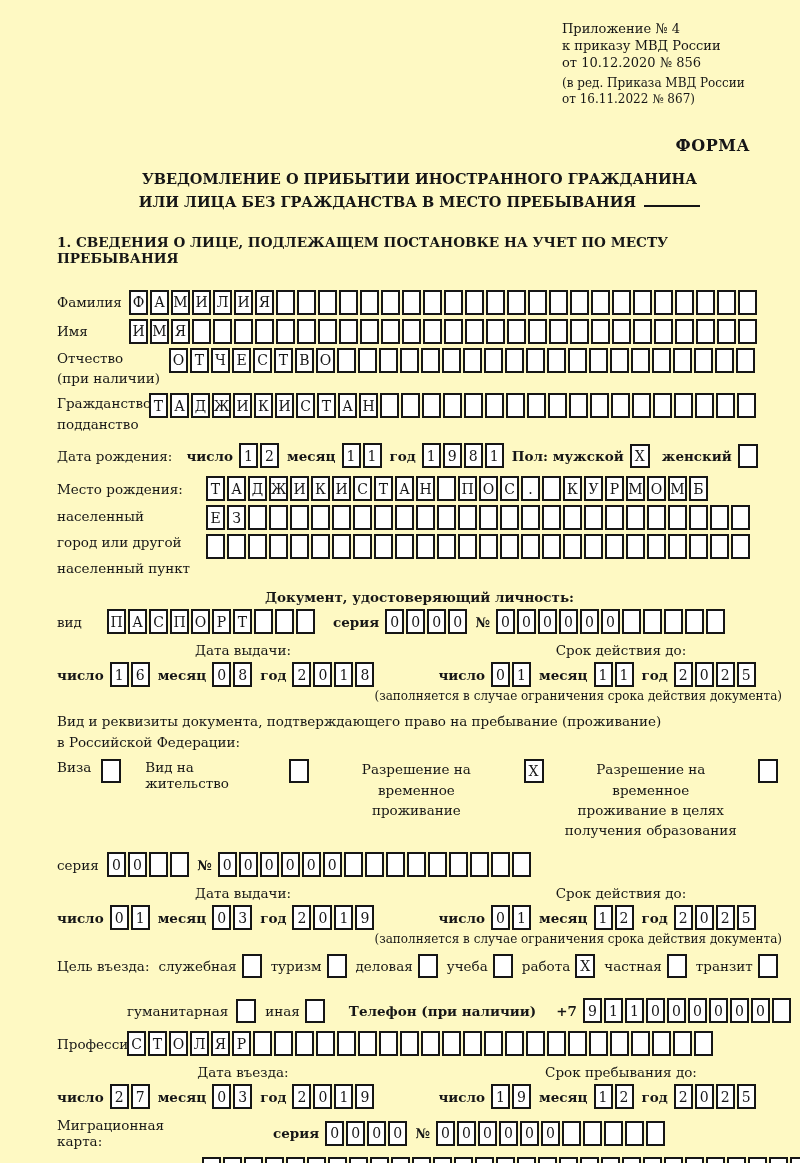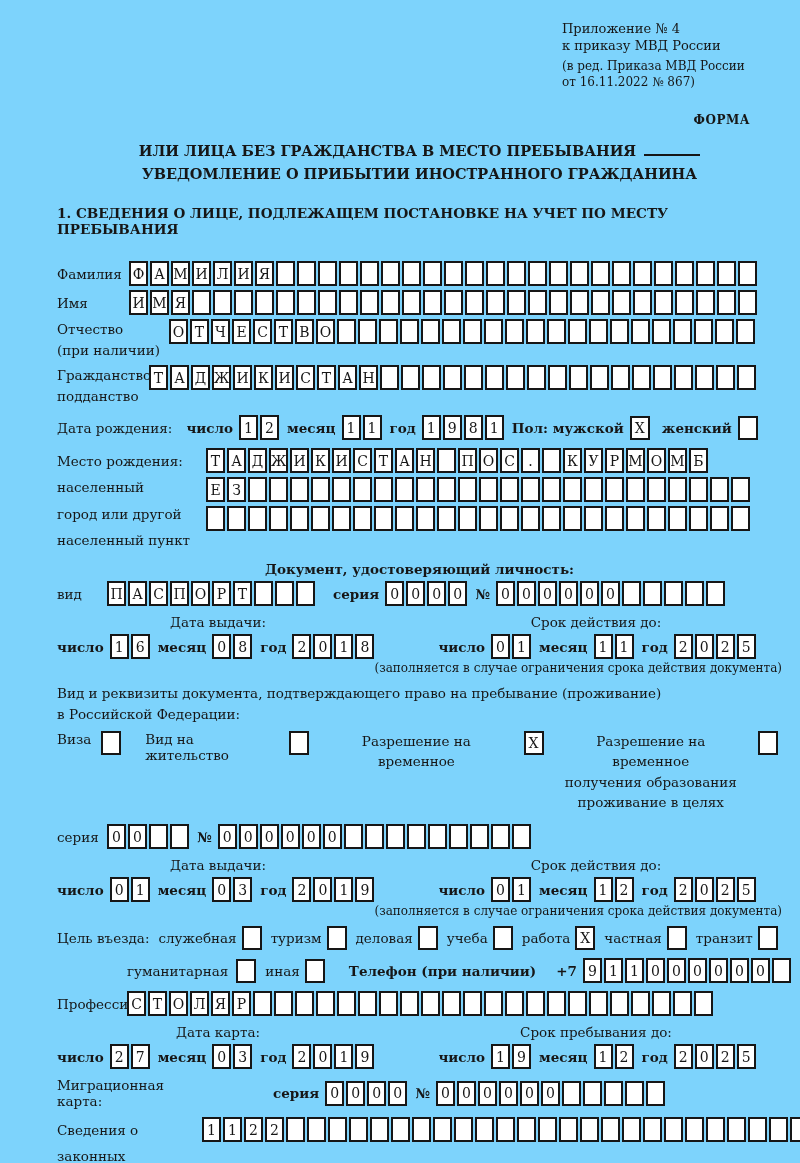--- a/index.html
+++ b/index.html
@@ -1,24 +1,24 @@
 <!DOCTYPE html>
 <html><head>
 <meta charset="utf-8">
 <style>
   * { box-sizing: border-box; }
   html,body { margin:0; padding:0; background:#e8e8e8; }
   .page {
-    width:800px; height:1163px; margin:0 auto; background:#7dd3fc;
+    width:800px; height:1163px; margin:0 auto; background:#fef9c3;
     padding:20px 18px 10px 57px; overflow:hidden; position:relative;
     font-family:"DejaVu Serif","Liberation Serif",serif; color:#161616; font-size:13.5px;
   }
   .annex { margin-left:505px; line-height:1.32; font-size:13px; }
   .annex .amend { margin-top:5px; font-size:12px; }
-  .form-label { text-align:right; padding-right:32px; font-weight:bold; margin-top:22px; font-size:12px; letter-spacing:.5px; }
+  .form-label { text-align:right; padding-right:32px; font-weight:bold; margin-top:28px; font-size:16px; letter-spacing:.5px; }
   .title { text-align:center; font-weight:bold; margin-top:12px; font-size:14.5px; line-height:1.6; }
   .uline { display:inline-block; width:56px; border-bottom:2px solid #161616; margin-left:8px; }
   .section-title { font-weight:bold; margin-top:20px; font-size:13.6px; }
 
   .row { display:flex; align-items:center; margin-top:4px; flex-wrap:nowrap; }
   .row.top { align-items:flex-start; }
   .lbl { flex:0 0 auto; }
   .w72 { width:72px; } .w112 { width:112px; } .w92 { width:92px; } .w50 { width:50px; } .w135 { width:135px; } .w70 { width:70px; }
   .lblock { line-height:1.55; }
   .cells { display:inline-flex; flex:0 0 auto; }
@@ -30,21 +30,21 @@
   .cb {
     width:20px; height:24px; border:2px solid #161616;
     display:inline-flex; align-items:center; justify-content:center;
     font-size:14px; flex:0 0 auto; background:#fff;
   }
   .dlbl { margin:0 6px; flex:0 0 auto;font-weight:bold; }
   .dg { display:inline-flex; align-items:center; flex:0 0 auto; }
   .dg-right { margin-left:56px; }
   .dh-left { width:322px; text-align:center; flex:0 0 auto; }
   .dh-right { width:322px; text-align:center; margin-left:56px; flex:0 0 auto; }
-  .headers { margin-top:8px; }
+  .headers { margin-top:8px;justify-content:flex-end; }
   .note-right { text-align:right; font-size:12px; margin-top:2px; }
   .plain { margin-top:8px; line-height:1.55; }
   .center-bold { text-align:center; font-weight:bold; margin-top:8px; }
   .optrow { margin-top:6px; }
   .optrow .optlbl { text-align:center; line-height:1.5; margin:0 10px; }
   .optrow .cb { margin:0 4px; }
   .optrow .slbl { margin-right:6px; }
   .optrow .ml { margin-left:20px; margin-right:6px; }
   .purpose .plbl { margin-left:9px; margin-right:5px; }
   .purpose .plbl:first-of-type { margin-left:12px; }
@@ -52,33 +52,34 @@
   .mt8 { margin-top:8px; } .mt12 { margin-top:12px; }
 </style>
 </head>
 <body>
 
 <div class="page">
 
   <div class="annex">
     <div>Приложение № 4</div>
     <div>к приказу МВД России</div>
+    <div>от 10.12.2020 № 856</div>
     <div class="amend">
       <div>(в ред. Приказа МВД России</div>
       <div>от 16.11.2022 № 867)</div>
     </div>
   </div>
 
   <div class="form-label">ФОРМА</div>
 
   <div class="title">
+    <div>УВЕДОМЛЕНИЕ О ПРИБЫТИИ ИНОСТРАННОГО ГРАЖДАНИНА</div>
     <div>
       <span>ИЛИ ЛИЦА БЕЗ ГРАЖДАНСТВА В МЕСТО ПРЕБЫВАНИЯ</span><span class="uline"></span>
     </div>
-    <div>УВЕДОМЛЕНИЕ О ПРИБЫТИИ ИНОСТРАННОГО ГРАЖДАНИНА</div>
   </div>
 
   <div class="section-title">1. СВЕДЕНИЯ О ЛИЦЕ, ПОДЛЕЖАЩЕМ ПОСТАНОВКЕ НА УЧЕТ ПО МЕСТУ ПРЕБЫВАНИЯ</div>
 
   <div class="row" style="margin-top:24px;">
     <span class="lbl w72">Фамилия</span>
     <span class="cells">
         <span class="cell">Ф</span>
         <span class="cell">А</span>
         <span class="cell">М</span>
@@ -431,26 +432,27 @@
     <div>в Российской Федерации:</div>
   </div>
 
   <div class="row top optrow">
     <span class="slbl">Виза</span>
     <span class="cb"></span>
     <span class="ml">Вид на жительство</span>
     <span class="cb"></span>
     <span class="optlbl">
       <div>Разрешение на временное</div>
+      <div>проживание</div>
     </span>
     <span class="cb">X</span>
     <span class="optlbl">
       <div>Разрешение на временное</div>
+      <div>проживание в целях</div>
       <div>получения образования</div>
-      <div>проживание в целях</div>
     </span>
     <span class="cb"></span>
   </div>
 
   <div class="row mt12">
     <span class="lbl w50">серия</span>
     <span class="cells">
         <span class="cell">0</span>
         <span class="cell">0</span>
         <span class="cell"></span>
@@ -533,21 +535,21 @@
     <span class="plbl">учеба</span>
     <span class="cb"></span>
     <span class="plbl">работа</span>
     <span class="cb">X</span>
     <span class="plbl">частная</span>
     <span class="cb"></span>
     <span class="plbl">транзит</span>
     <span class="cb"></span>
   </div>
 
-  <div class="row purpose" style="margin-top:8px; margin-left:70px;">
+  <div class="row purpose" style="margin-top:20px; margin-left:70px;">
     <span>гуманитарная</span>
     <span class="cb" style="margin-left:8px;"></span>
     <span class="plbl">иная</span>
     <span class="cb"></span>
     <span class="dlbl" style="margin-left:24px;">Телефон (при наличии)</span>
     <span class="dlbl" style="margin-left:14px;">+7</span>
     <span class="cells">
         <span class="cell">9</span>
         <span class="cell">1</span>
         <span class="cell">1</span>
@@ -589,21 +591,21 @@
         <span class="cell"></span>
         <span class="cell"></span>
         <span class="cell"></span>
         <span class="cell"></span>
         <span class="cell"></span>
         <span class="cell"></span>
       </span>
   </div>
 
   <div class="row headers">
-    <div class="dh-left">Дата карта:</div>
+    <div class="dh-left">Дата въезда:</div>
     <div class="dh-right">Срок пребывания до:</div>
   </div>
   <div class="row">
     <span class="dg">
       <span class="dlbl" style="margin-left:0;">число</span>
       <span class="cells">
           <span class="cell">2</span>
           <span class="cell">7</span>
         </span>
       <span class="dlbl">месяц</span>

